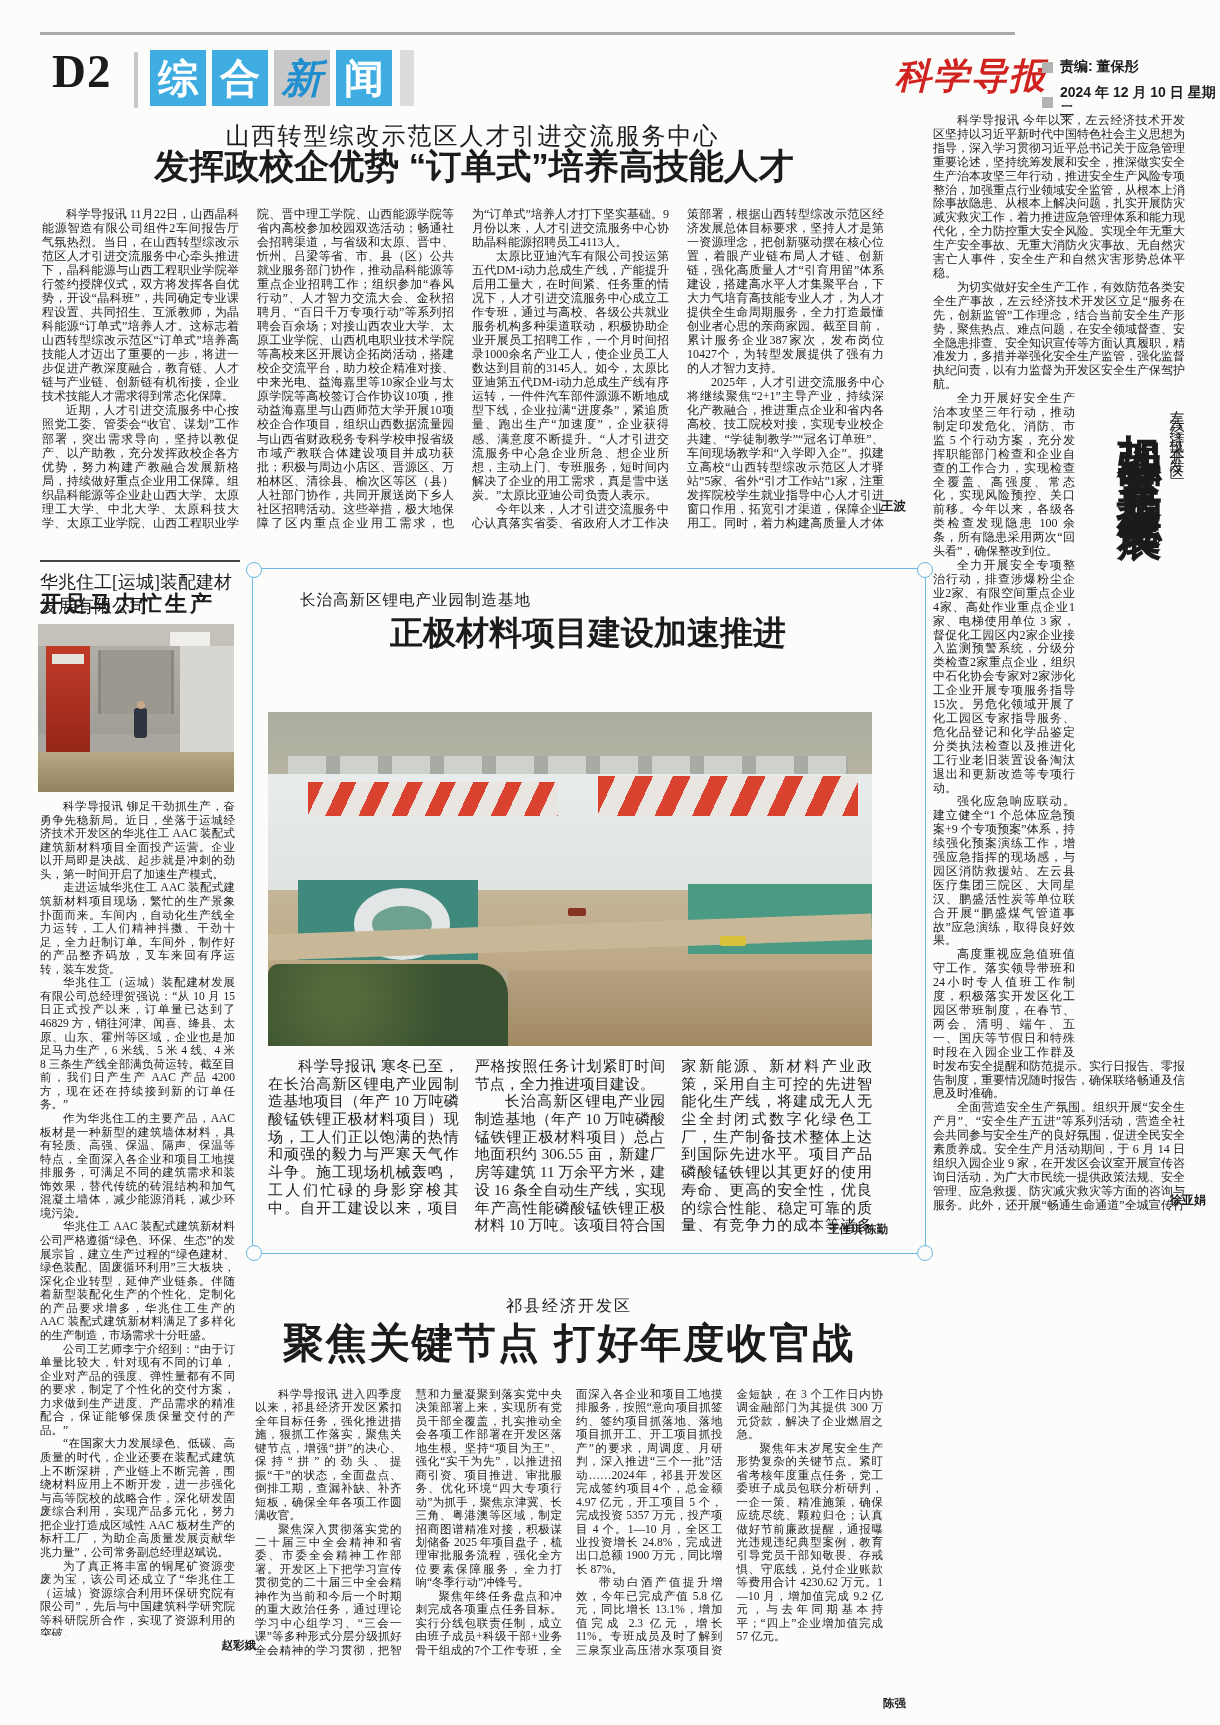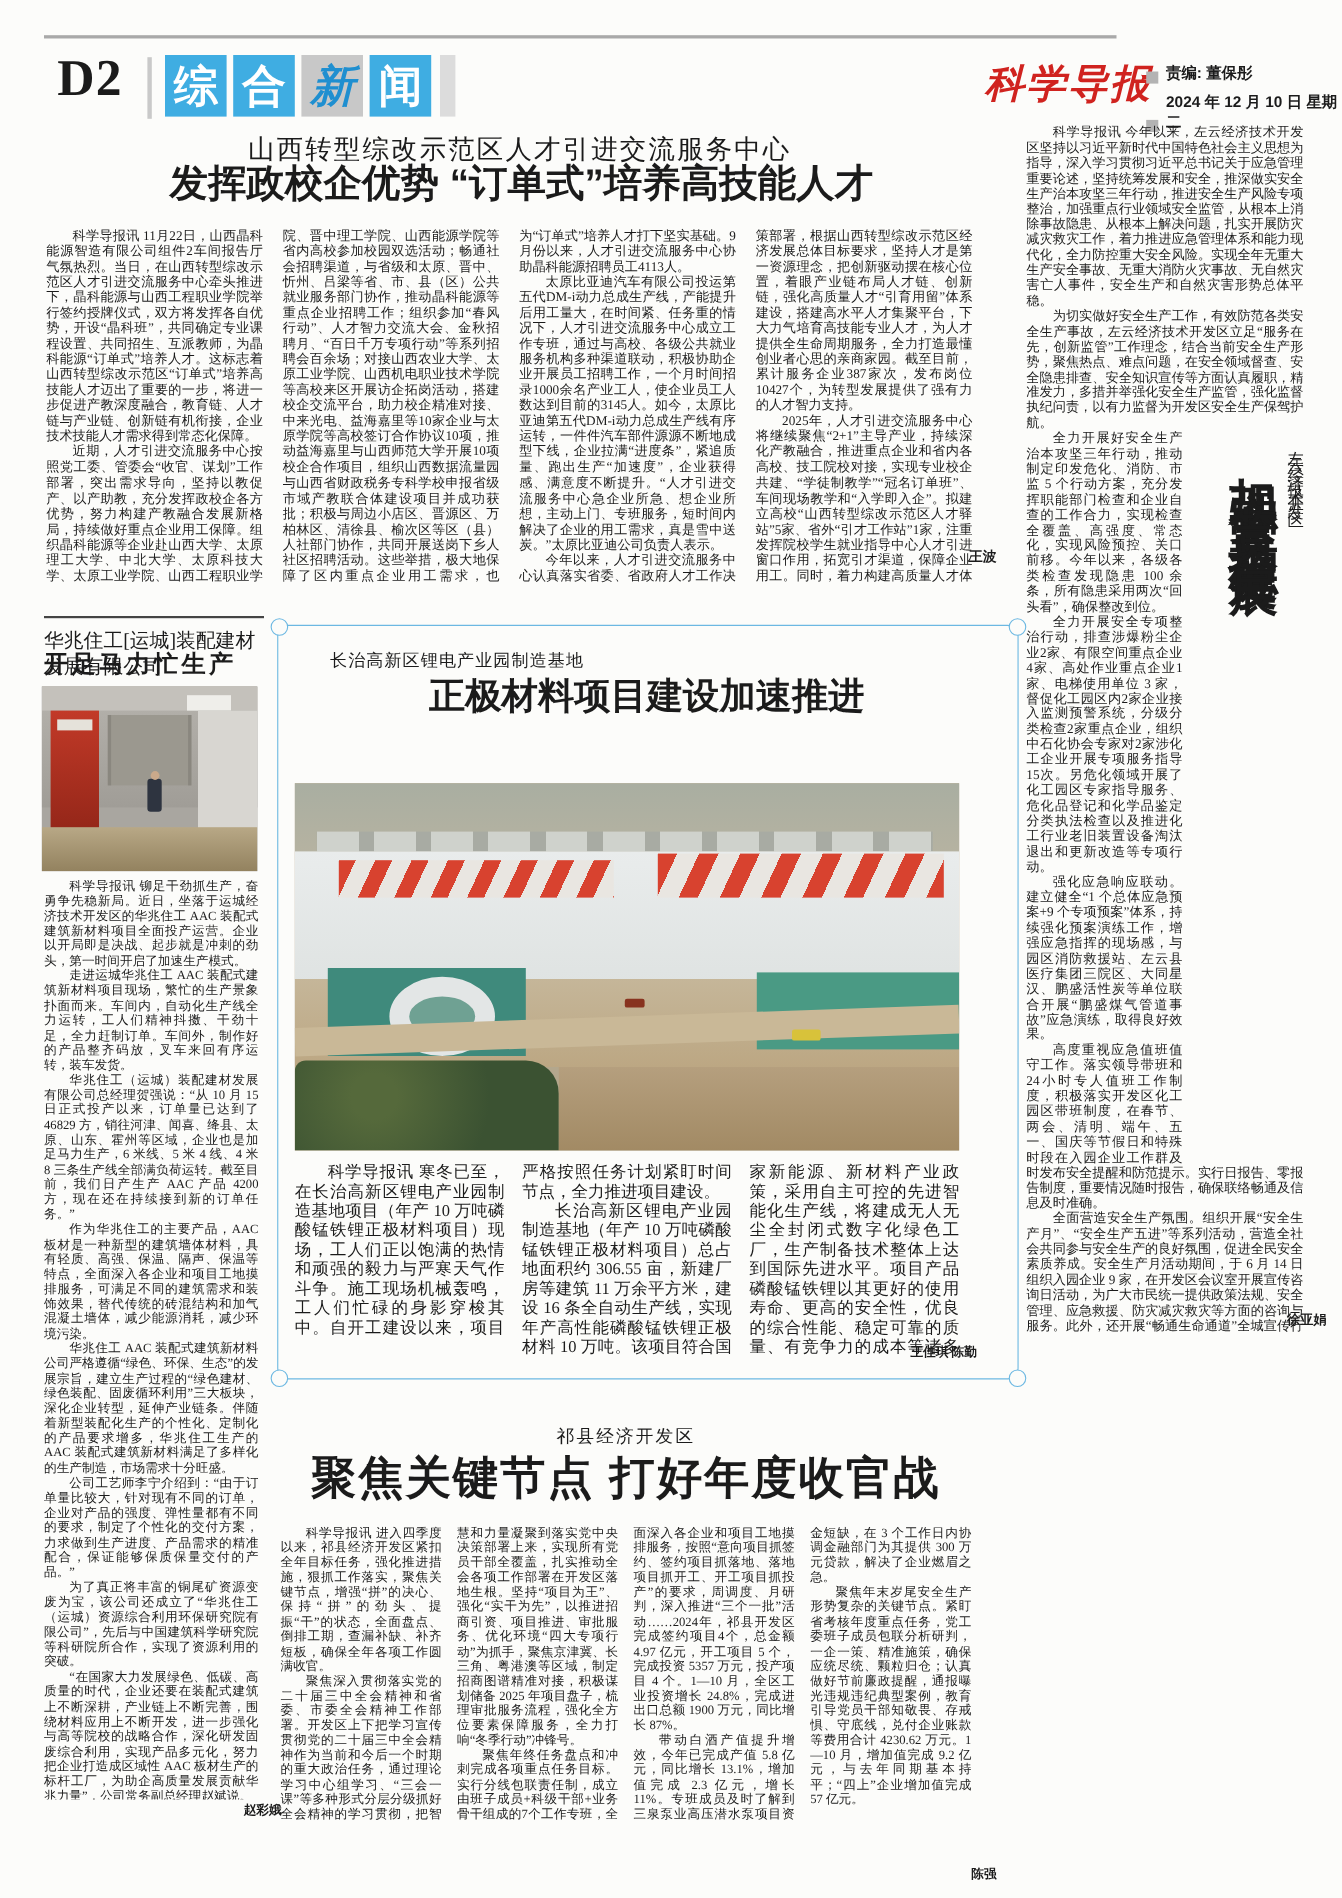--- a/index.html
+++ b/index.html
@@ -10,21 +10,21 @@
   
   .top-rule{left:40px;top:32px;width:975px;height:3px;background:#a9a9a9;}
   .edition{left:52px;top:44px;font-size:47px;font-weight:bold;letter-spacing:1px;}
   .ed-divider{left:134px;top:52px;width:4px;height:56px;background:#c9c9c9;}
   .secbox{width:56px;height:56px;top:50px;display:flex;align-items:center;justify-content:center;
           font-size:40px;font-weight:bold;color:#fff;background:#3fade2;}
   .secbox.gray{background:#c8c8c8;color:#1f8fd0;font-style:italic;font-family:"Liberation Serif",serif;}
   .sec-tail{left:400px;top:50px;width:14px;height:56px;background:#dcdcdc;}
   .masthead{left:895px;top:52px;width:145px;font-size:36px;font-weight:bold;font-style:italic;
             color:#d0231f;letter-spacing:2px;white-space:nowrap;}
-  .hinfo{left:1042px;font-size:14px;font-weight:600;display:flex;align-items:flex-end;gap:7px;}
+  .hinfo{left:1042px;font-size:14px;font-weight:600;display:flex;align-items:center;gap:7px;}
   .sqbullet{width:11px;height:11px;background:#b3b3b3;display:inline-block;flex:none;}
   
   .main-kicker{left:40px;top:120px;width:865px;text-align:center;font-size:24px;letter-spacing:2px;}
   .main-headline{left:40px;top:143px;width:868px;text-align:center;font-size:35px;font-weight:900;
                  letter-spacing:0px;white-space:nowrap;}
   .cols{column-gap:18px;overflow:hidden;}
   .cols p,.flow p{margin:0;text-indent:2em;text-align:justify;}
   .main-body{left:42px;top:207px;width:842px;height:335px;column-count:4;font-size:12px;line-height:1.17;}
   .byline{font-weight:bold;font-family:Liberation Serif, serif;margin-left:22px;}
   
@@ -99,22 +99,22 @@
   <div class="ph" style="left:99px;top:77px;width:8px;height:8px;background:#caa98b;border-radius:50%;"></div>
   <div class="ph" style="left:0;top:128px;width:196px;height:40px;background:linear-gradient(#b8a886,#93825f);"></div>
 </div>
 <div class="abs left-body flow">
   <p>科学导报讯 铆足干劲抓生产，奋勇争先稳新局。近日，坐落于运城经济技术开发区的华兆住工 AAC 装配式建筑新材料项目全面投产运营。企业以开局即是决战、起步就是冲刺的劲头，第一时间开启了加速生产模式。</p>
   <p>走进运城华兆住工 AAC 装配式建筑新材料项目现场，繁忙的生产景象扑面而来。车间内，自动化生产线全力运转，工人们精神抖擞、干劲十足，全力赶制订单。车间外，制作好的产品整齐码放，叉车来回有序运转，装车发货。</p>
   <p>华兆住工（运城）装配建材发展有限公司总经理贺强说：“从 10 月 15 日正式投产以来，订单量已达到了 46829 方，销往河津、闻喜、绛县、太原、山东、霍州等区域，企业也是加足马力生产，6 米线、5 米 4 线、4 米 8 三条生产线全部满负荷运转。截至目前，我们日产生产 AAC 产品 4200 方，现在还在持续接到新的订单任务。”</p>
   <p>作为华兆住工的主要产品，AAC 板材是一种新型的建筑墙体材料，具有轻质、高强、保温、隔声、保温等特点，全面深入各企业和项目工地摸排服务，可满足不同的建筑需求和装饰效果，替代传统的砖混结构和加气混凝土墙体，减少能源消耗，减少环境污染。</p>
   <p>华兆住工 AAC 装配式建筑新材料公司严格遵循“绿色、环保、生态”的发展宗旨，建立生产过程的“绿色建材、绿色装配、固废循环利用”三大板块，深化企业转型，延伸产业链条。伴随着新型装配化生产的个性化、定制化的产品要求增多，华兆住工生产的 AAC 装配式建筑新材料满足了多样化的生产制造，市场需求十分旺盛。</p>
   <p>公司工艺师李宁介绍到：“由于订单量比较大，针对现有不同的订单，企业对产品的强度、弹性量都有不同的要求，制定了个性化的交付方案，力求做到生产进度、产品需求的精准配合，保证能够保质保量交付的产品。”</p>
+  <p>“在国家大力发展绿色、低碳、高质量的时代，企业还要在装配式建筑上不断深耕，产业链上不断完善，围绕材料应用上不断开发，进一步强化与高等院校的战略合作，深化研发固废综合利用，实现产品多元化，努力把企业打造成区域性 AAC 板材生产的标杆工厂，为助企高质量发展贡献华兆力量”，公司常务副总经理赵斌说。</p>
   <p>为了真正将丰富的铜尾矿资源变废为宝，该公司还成立了“华兆住工（运城）资源综合利用环保研究院有限公司”，先后与中国建筑科学研究院等科研院所合作，实现了资源利用的突破。</p>
-  <p>“在国家大力发展绿色、低碳、高质量的时代，企业还要在装配式建筑上不断深耕，产业链上不断完善，围绕材料应用上不断开发，进一步强化与高等院校的战略合作，深化研发固废综合利用，实现产品多元化，努力把企业打造成区域性 AAC 板材生产的标杆工厂，为助企高质量发展贡献华兆力量”，公司常务副总经理赵斌说。</p>
 </div>
 <div class="abs byline" style="left:150px;top:1638px;width:84px;text-align:right;font-size:11.5px;">赵彩娥</div>
 
 <div class="abs bluebox"></div>
 <div class="abs notch" style="left:246px;top:562px;"></div>
 <div class="abs notch" style="left:917px;top:562px;"></div>
 <div class="abs notch" style="left:246px;top:1245px;"></div>
 <div class="abs notch" style="left:917px;top:1245px;"></div>
 <div class="abs li-kicker">长治高新区锂电产业园制造基地</div>
 <div class="abs li-headline sans">

